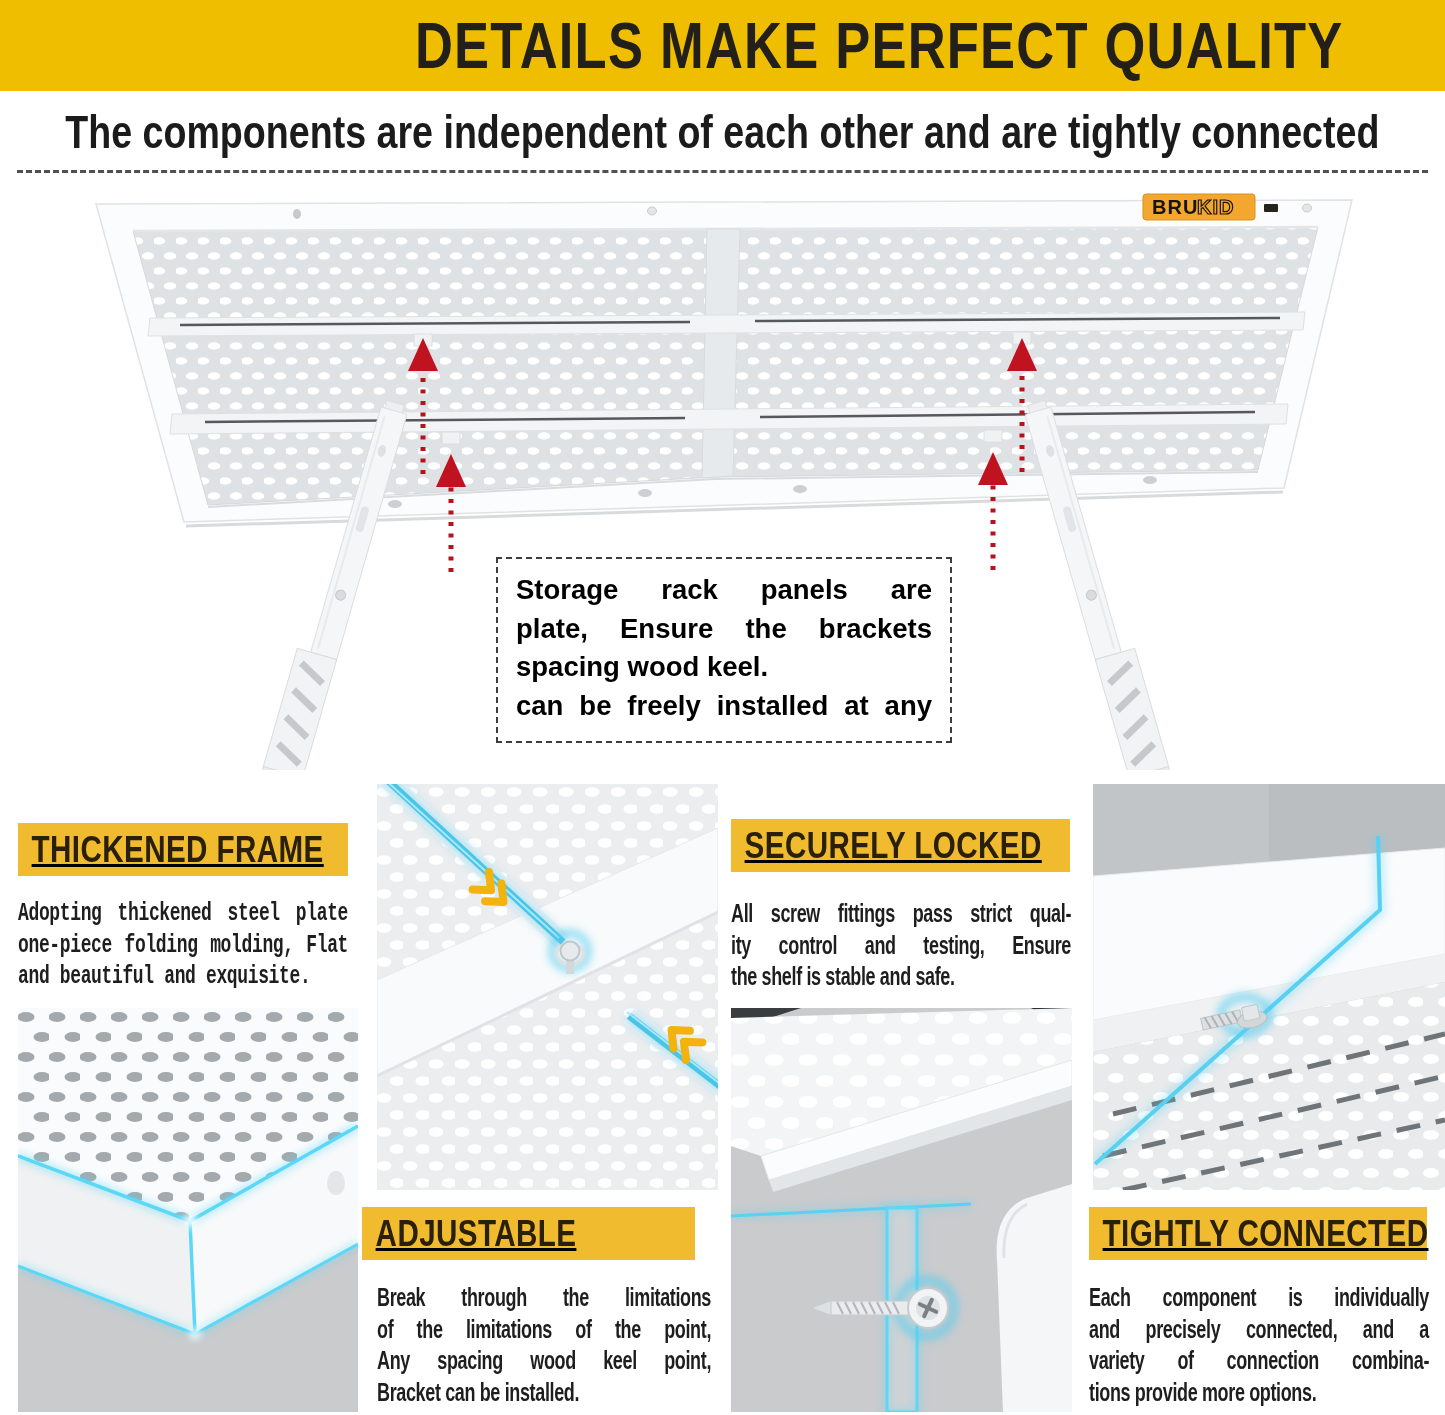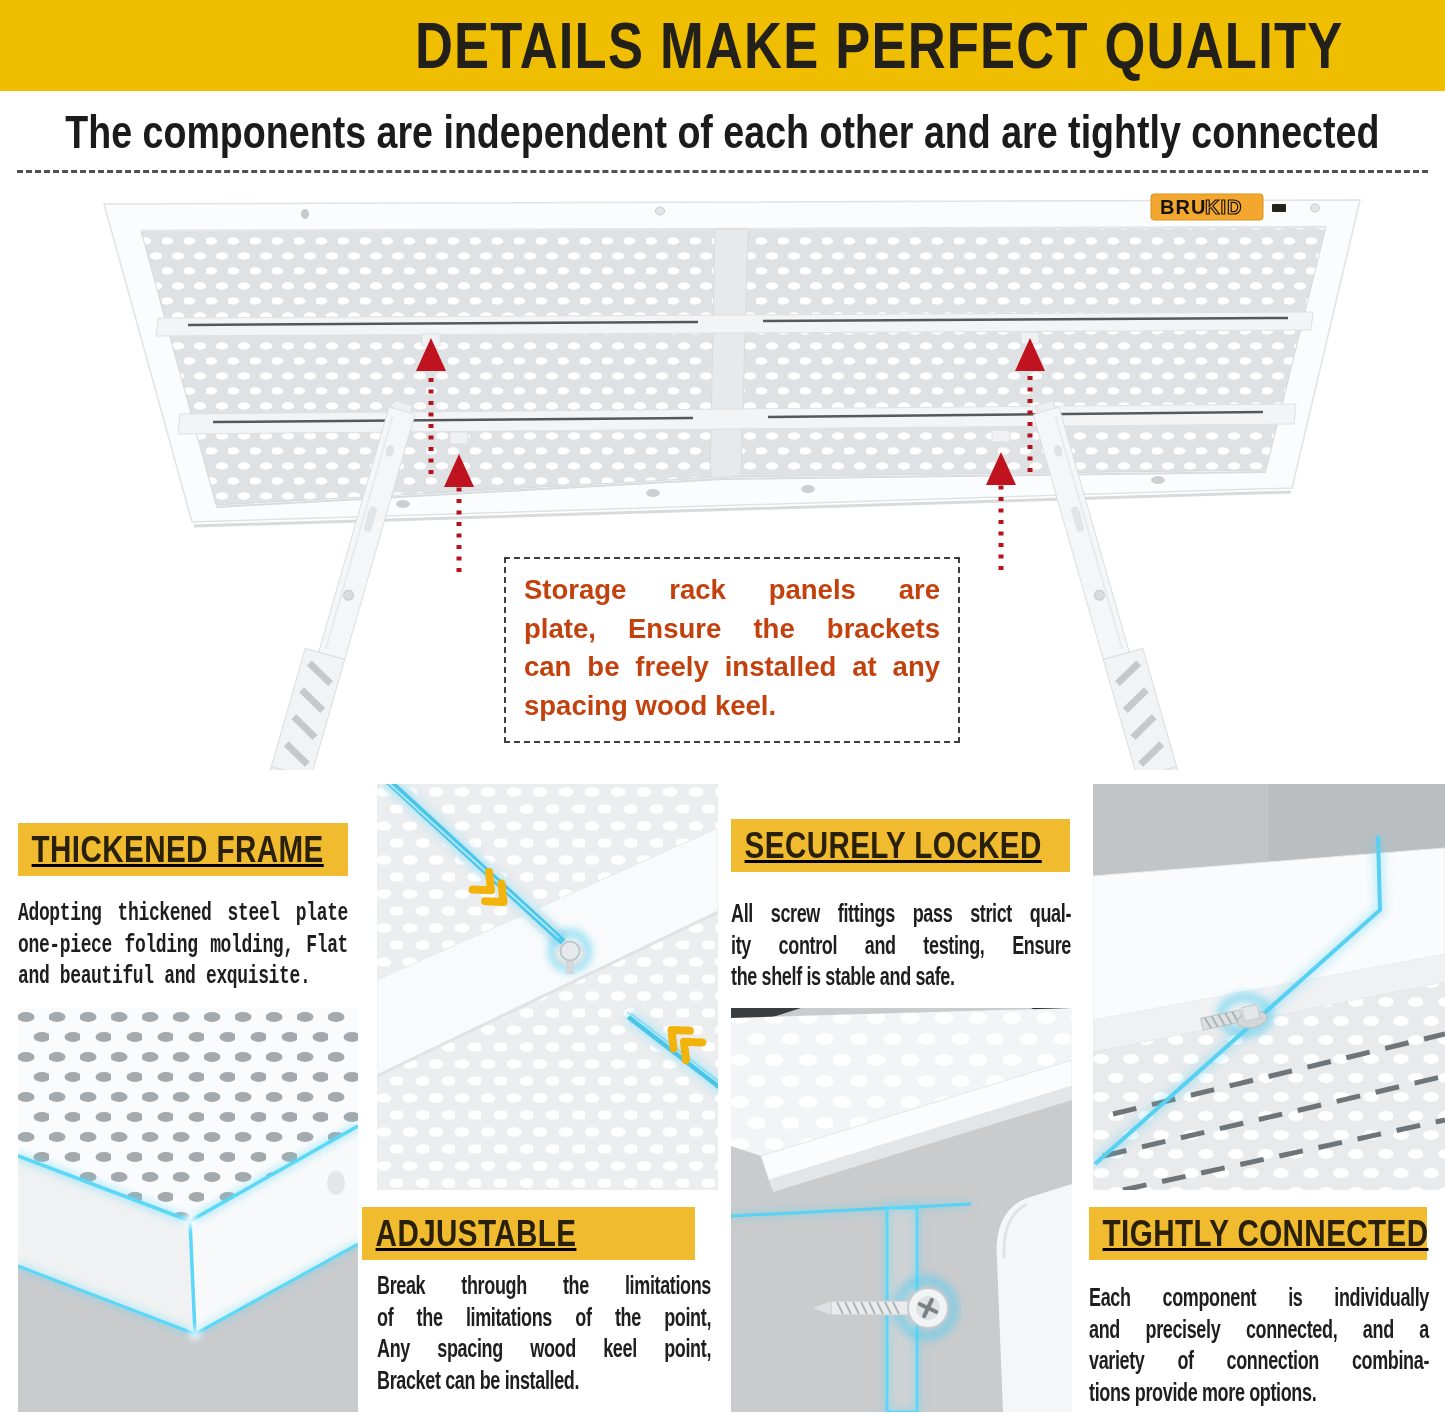--- a/index.html
+++ b/index.html
@@ -14,25 +14,25 @@
 
   
   .subtitle-row { position:absolute; left:0; top:91px; width:1445px; height:80px;
                   display:flex; align-items:center; justify-content:center; background:#fff; }
   .subtitle { font-size:47px; font-weight:700; color:#1b1b1b; transform:scaleX(.8); white-space:nowrap; }
 
   .dashed-divider { position:absolute; top:170px; left:17px; width:1411px; height:0;
                     border-top:3px dashed #505050; }
 
   
-  .hero { position:absolute; top:174px; left:8px; width:1256px; height:596px; }
+  .hero { position:absolute; top:174px; left:0; width:1256px; height:596px; }
   .hero-art { position:absolute; left:0; top:0; width:1445px; height:596px; }
   .callout { position:absolute; left:496px; top:383px; width:456px; height:186px;
              border:2px dashed #3d3d3d; box-sizing:border-box; padding:12px 18px 0 18px; background:#fff; }
-  .co-line { font-size:27.5px; font-weight:700; color:#c2410c; line-height:38.5px; }
+  .co-line { font-size:27.5px; font-weight:700; color:#000000; line-height:38.5px; }
 
   
   .jl   { text-align:justify; text-align-last:justify; }
   .last { text-align:left;   text-align-last:left; }
 
   
   .grid { position:absolute; top:770px; left:0; width:1445px; height:645px; }
   .bar { position:absolute; height:53px; background:#F0BB2F; display:flex; align-items:center;text-decoration:underline; }
   .bar-title { font-size:37px; font-weight:700; color:#2a2008; transform:scaleX(.8);
                transform-origin:left center; white-space:nowrap; padding-left:17px; letter-spacing:.5px; }
@@ -40,21 +40,21 @@
   .pl { font-size:25px; font-weight:700; color:#1e1e1e; letter-spacing:-0.5px; line-height:31.5px;
         transform:scaleX(.72); transform-origin:left top; width:138.9%; }
   .fimg { position:absolute; display:block; }
 
   .b1 { left:18px;  top:53px;  width:330px; }
   .b3 { left:731px; top:49px;  width:339px; }
   .b2 { left:362px; top:437px; width:333px; }
   .b4 { left:1089px;top:437px; width:338px; }
   .p1 { left:18px;  top:128px; width:330px;font-family:Liberation Mono, monospace; }
   .p3 { left:731px; top:128px; width:340px; }
-  .p2 { left:377px; top:500px; width:334px; }
+  .p2 { left:377px; top:512px; width:334px; }
   .p4 { left:1089px;top:500px; width:340px;margin-top:12px; }
   .i1 { left:18px;  top:238px; width:340px; height:404px; }
   .i2 { left:377px; top:14px;  width:341px; height:406px; }
   .i3 { left:731px; top:238px; width:341px; height:404px; }
   .i4 { left:1093px;top:14px;  width:352px; height:406px; }
 </style>
 </head>
 <body>
 
 <div class="page">
@@ -168,22 +168,22 @@
       </g>
       <g>
         <line x1="993" y1="396" x2="993" y2="306" stroke="#B5121C" stroke-width="5" stroke-dasharray="4 7.5"></line>
         <polygon points="993,278 978,311 1008,311" fill="#C01320"></polygon>
       </g>
     </svg>
 
     <div class="callout">
       <div class="co-line jl">Storage rack panels are</div>
       <div class="co-line jl">plate, Ensure the brackets</div>
+      <div class="co-line last">spacing wood keel.</div>
       <div class="co-line jl">can be freely installed at any</div>
-      <div class="co-line last">spacing wood keel.</div>
     </div>
   </section>
 
   <section class="grid">
 
     <div class="bar b1">
       <span class="bar-title">THICKENED FRAME</span>
     </div>
     <div class="para p1">
       <div class="pl jl">Adopting thickened steel plate</div>

